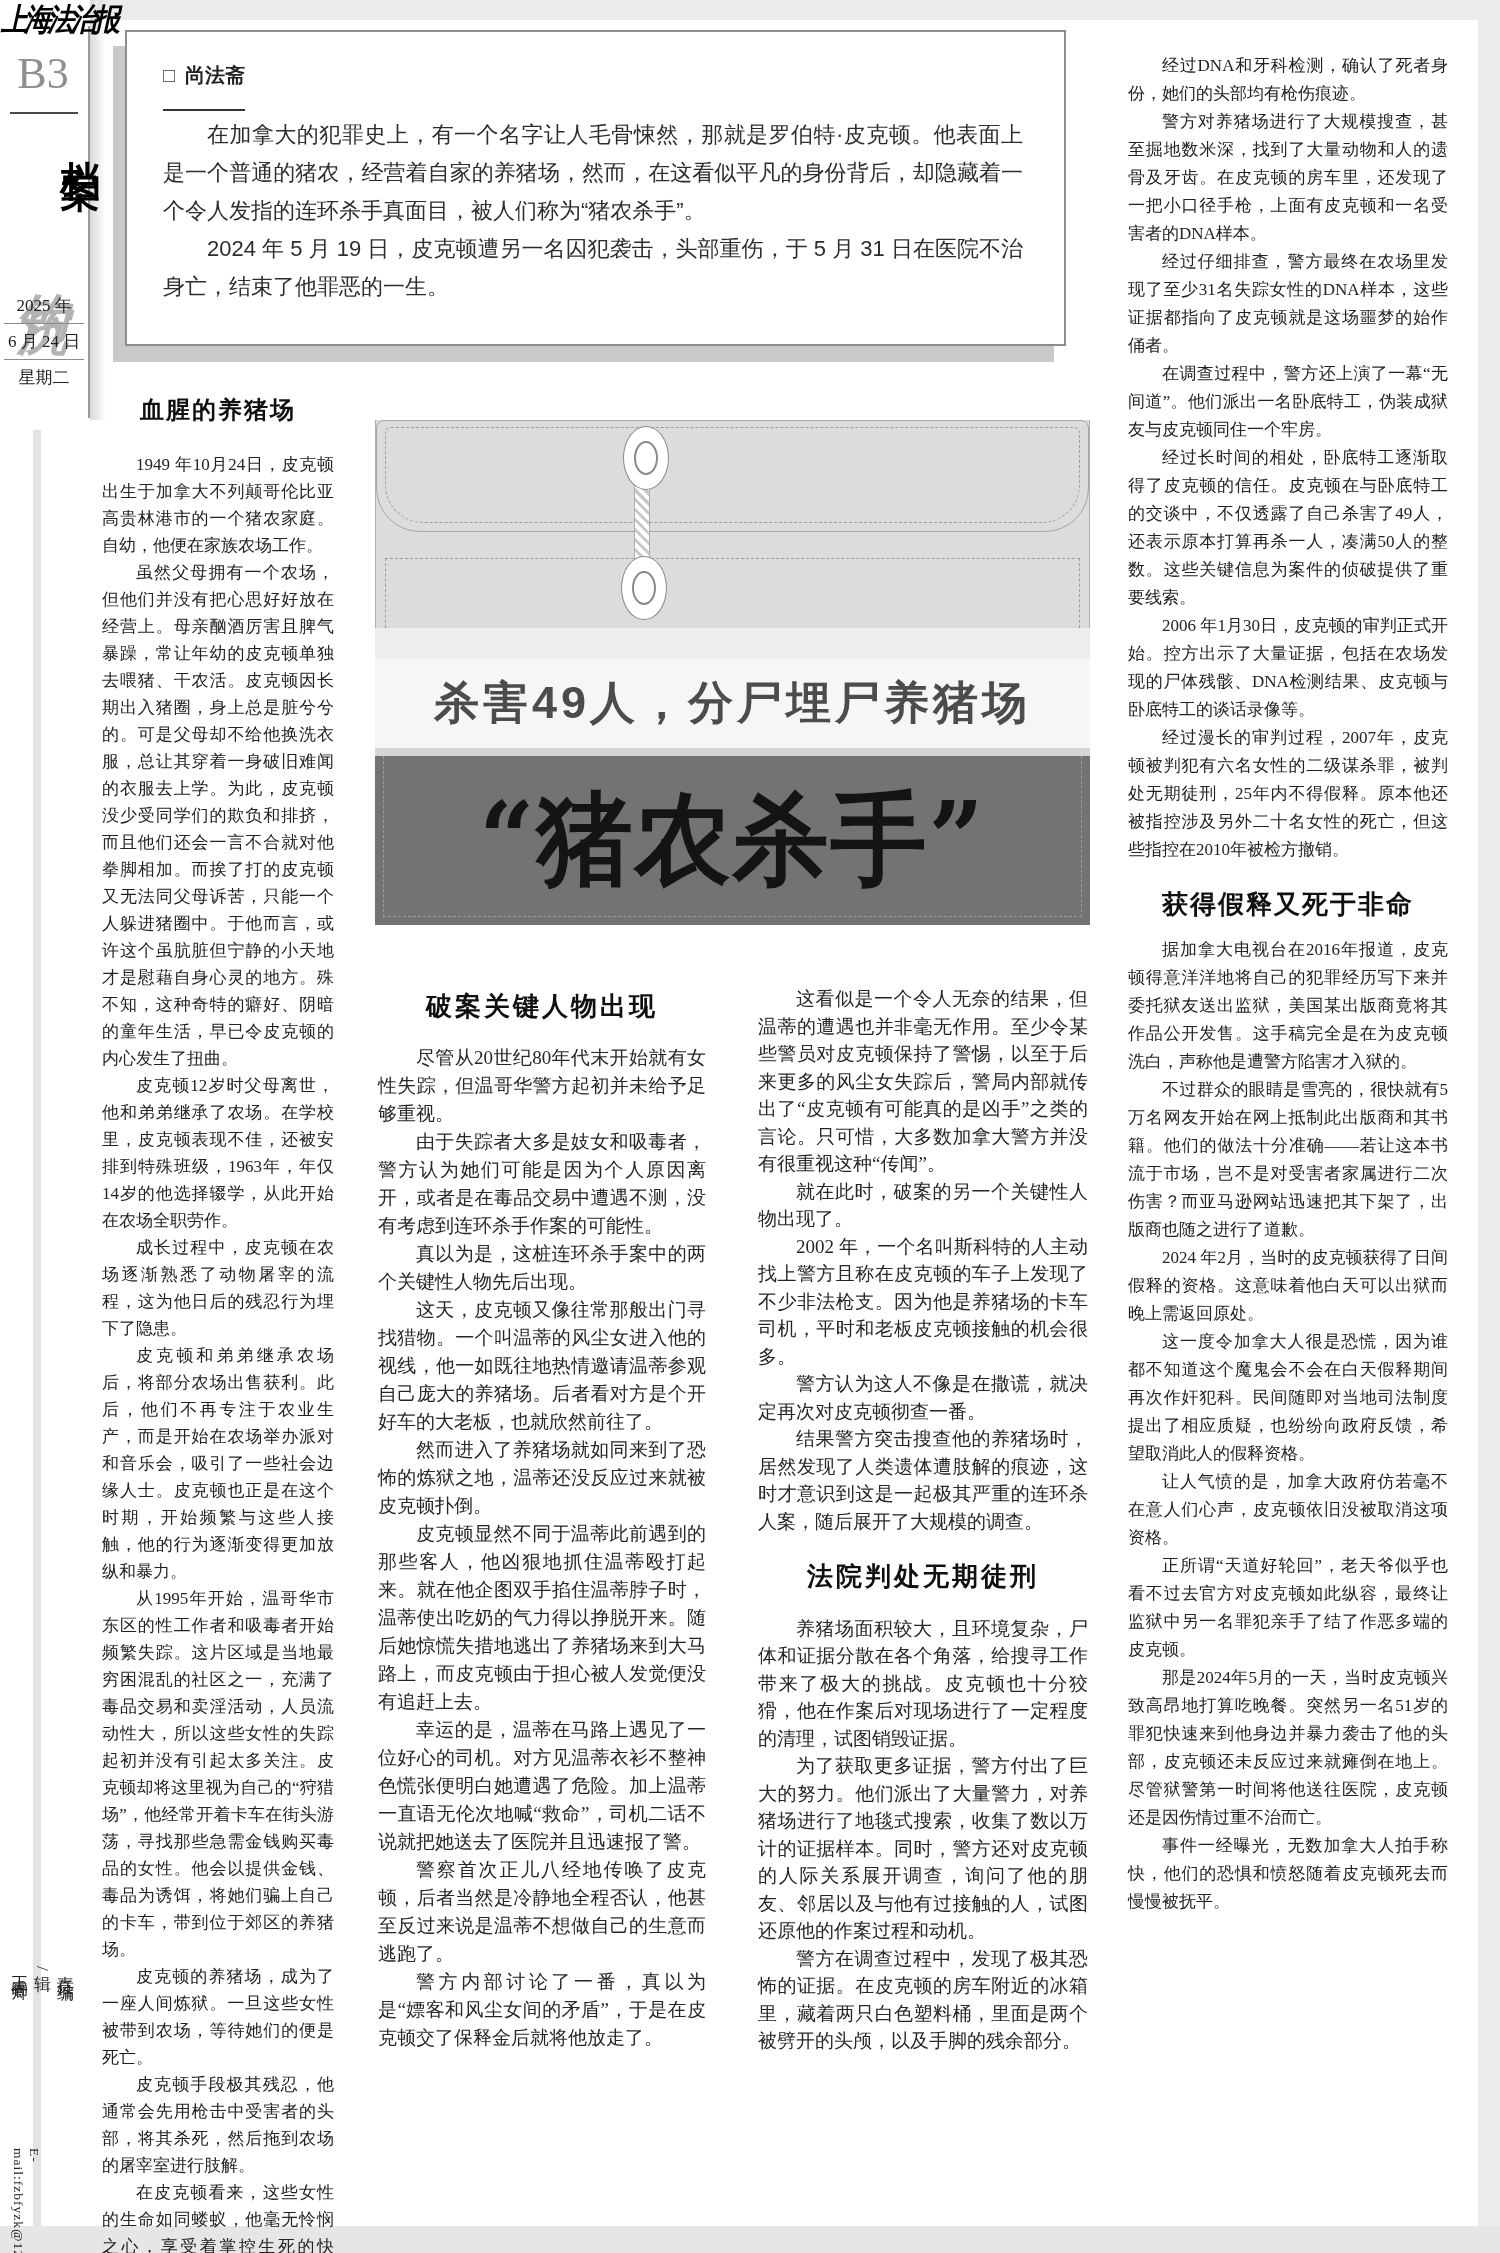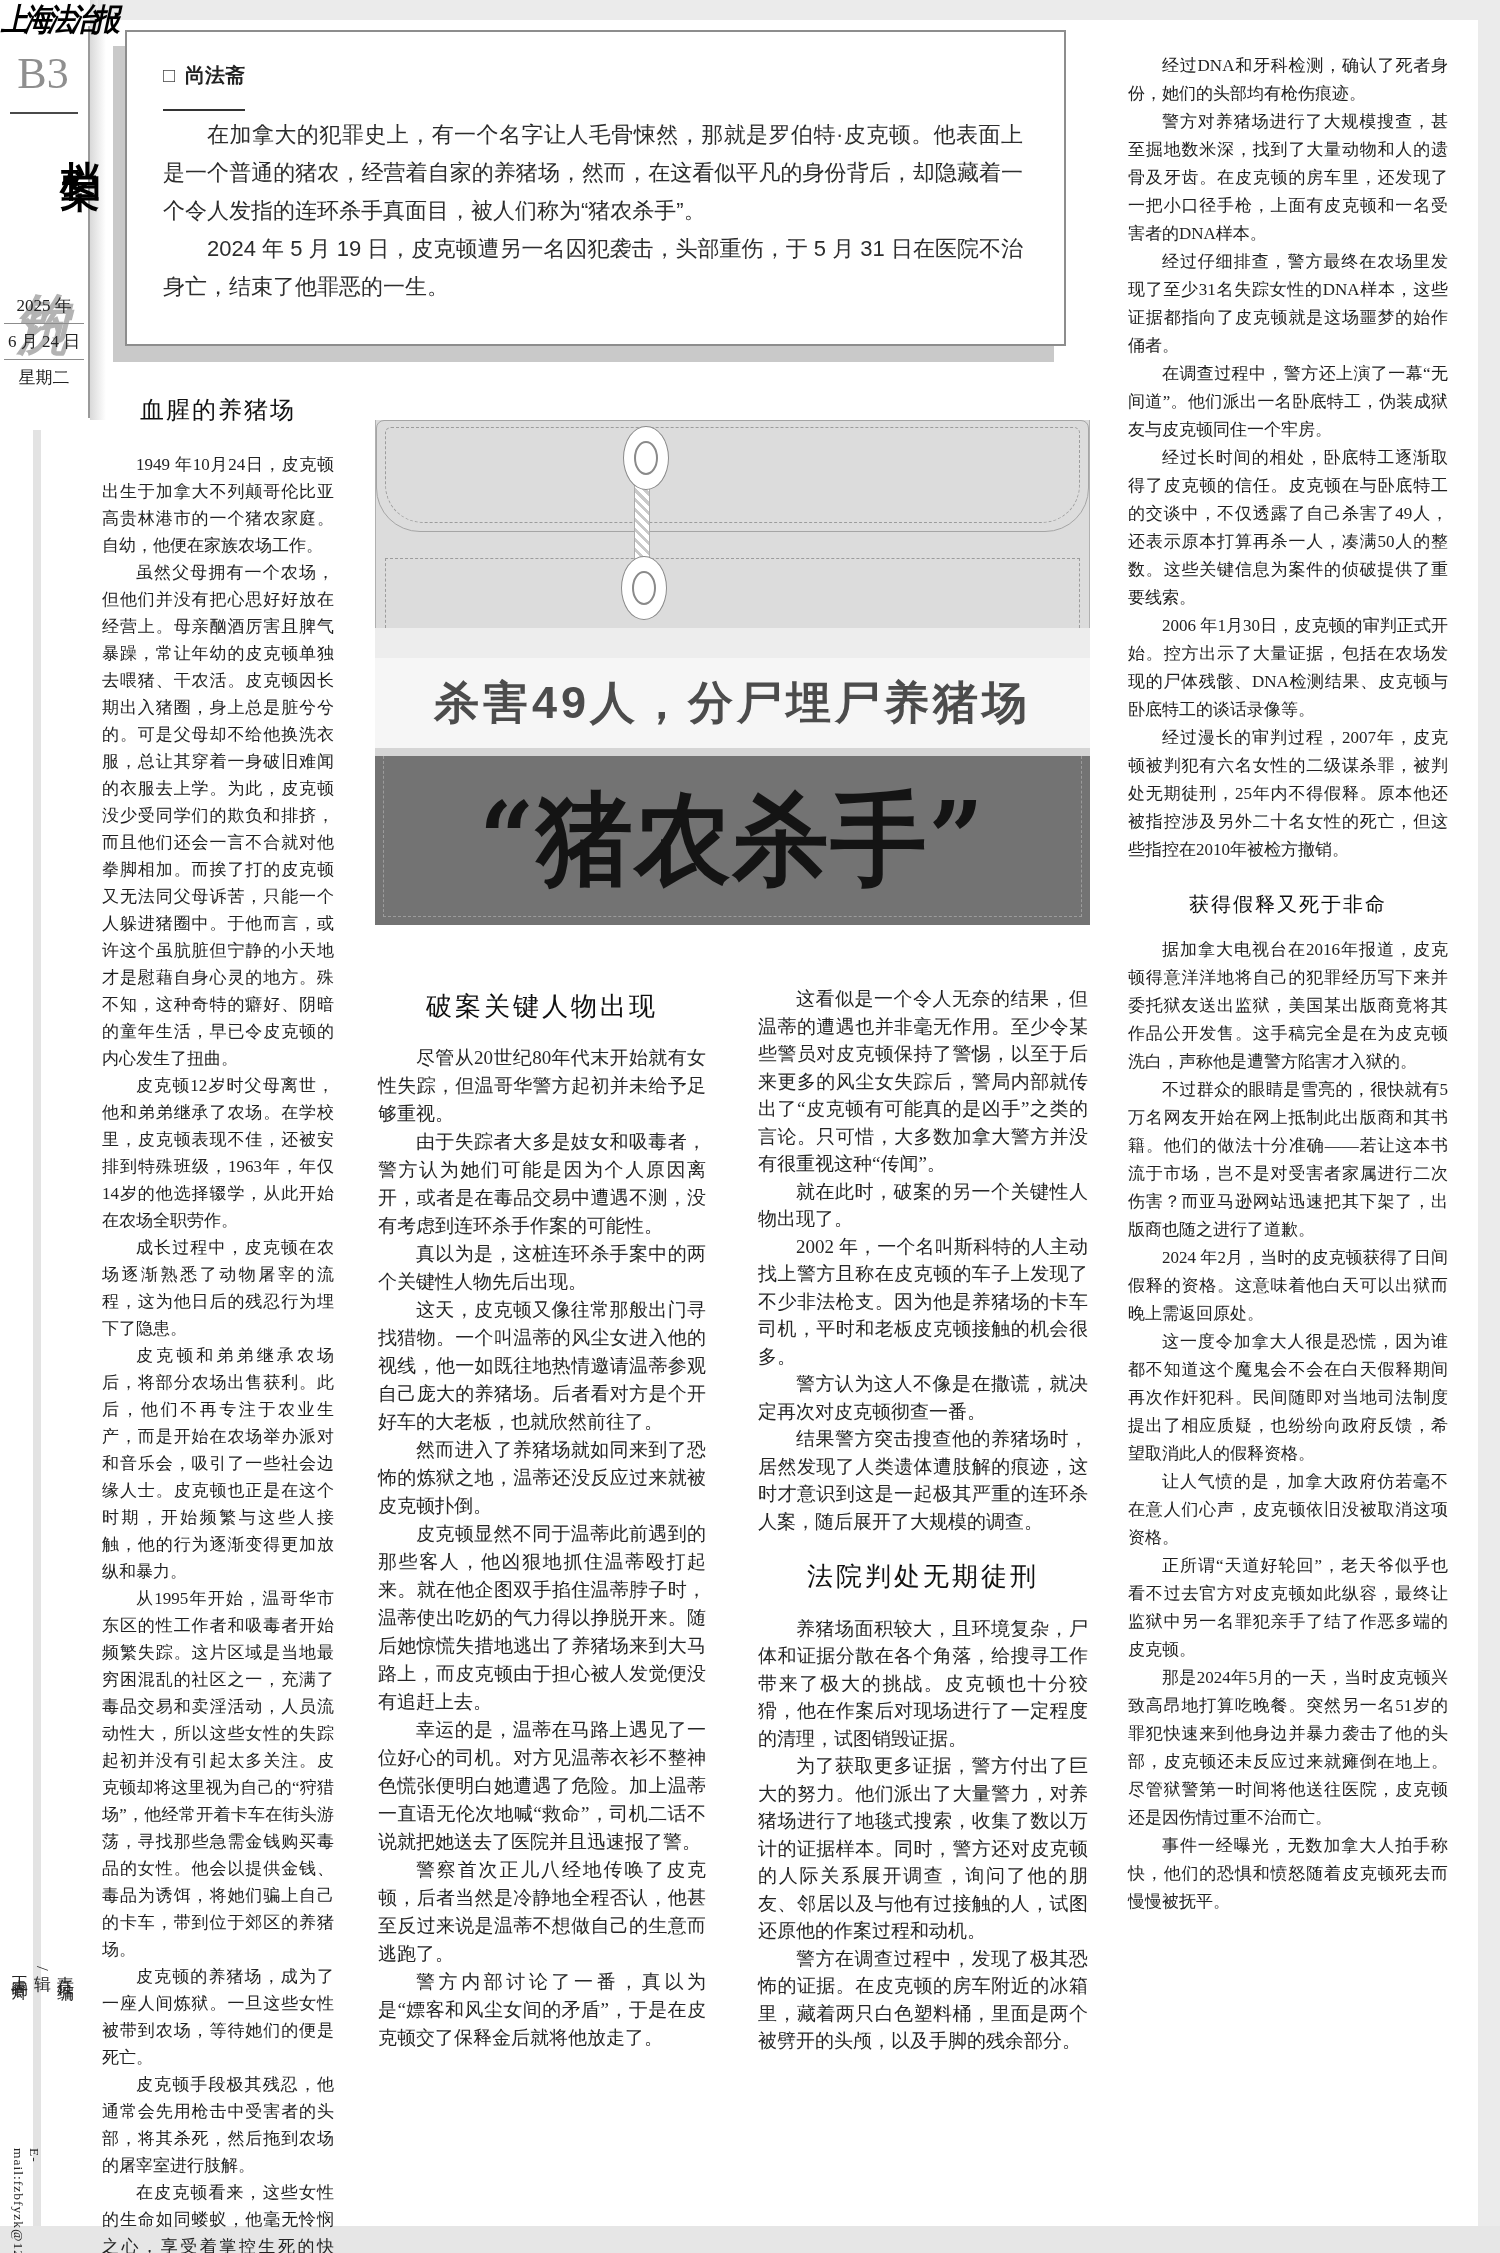--- a/index.html
+++ b/index.html
@@ -87,29 +87,29 @@
   .big-stitch{position:absolute;left:8px;right:8px;top:0;bottom:8px;
     border:1px dashed #9c9c9c;border-top:none;}
   .big-title{font-family:"DejaVu Serif","Liberation Serif",serif;
     font-weight:bold;font-size:96px;letter-spacing:2px;color:#141414;
     transform:scaleY(1.05);white-space:nowrap;}
 
   
   .col{text-align:justify;}
   .col p{margin:0;text-indent:2em;}
   h2.sec-head{font-family:"Liberation Sans","DejaVu Sans",sans-serif;
-    font-weight:normal;color:#101010;text-align:center;margin:0;}
+    font-weight:bold;color:#101010;text-align:center;margin:0;}
   .col-left{left:102px;top:396px;width:232px;font-size:17px;line-height:27px;color:#222;}
   .col-left h2{font-size:24px;letter-spacing:2px;margin-bottom:28px;}
   .col-a{left:378px;top:988px;width:328px;font-size:19px;line-height:28px;color:#262626;}
   .col-a h2{font-size:26px;letter-spacing:3px;margin:4px 0 24px 0;}
   .col-b{left:758px;top:985px;width:330px;font-size:19px;line-height:27.5px;color:#262626;}
   .col-b h2{font-size:26px;letter-spacing:3px;margin:28px 0 24px 0;}
   .col-r{left:1128px;top:52px;width:320px;font-size:17px;line-height:28px;color:#222;}
-  .col-r h2{font-size:20px;letter-spacing:2px;margin:26px 0 18px 0;}
+  .col-r h2{font-size:26px;letter-spacing:2px;margin:26px 0 18px 0;}
 </style>
 </head>
 <body>
 
 <div class="abs band band-top"></div>
 <div class="abs band band-right"></div>
 <div class="abs band band-bottom"></div>
 <div class="abs fold-line"></div>
 
 <aside class="abs masthead">

